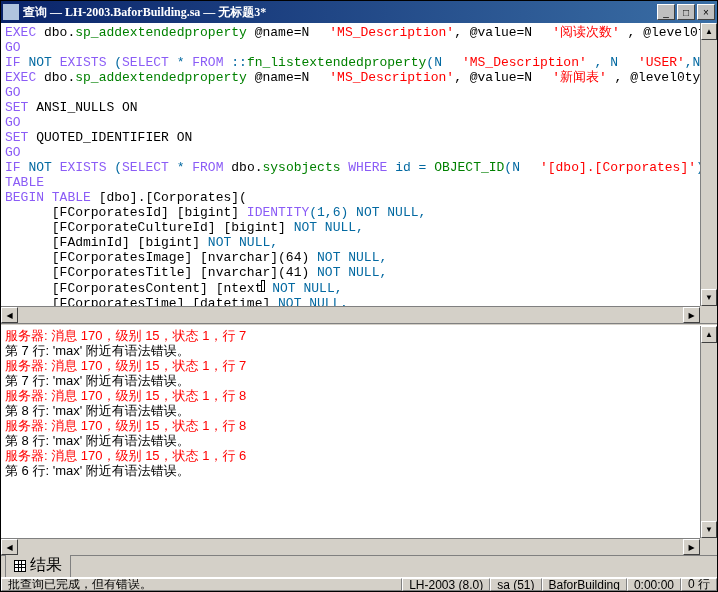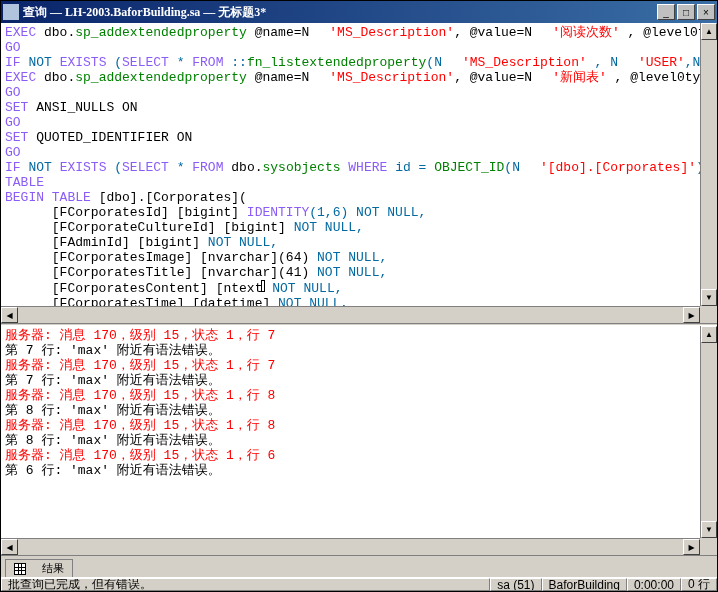--- a/index.html
+++ b/index.html
@@ -16,25 +16,25 @@
 .sb-btn { background:#d4d0c8; border:1px solid #fff; border-right-color:#404040; border-bottom-color:#404040; display:flex; align-items:center; justify-content:center; font-size:8px; color:#000; }
 .vscroll .sb-btn { width:100%; height:17px; }
 .hscroll .sb-btn { width:17px; height:100%; }
 .hscroll .track { flex:1; background:#d4d0c8; }
 .corner { position:absolute; right:0; bottom:0; width:17px; height:17px; background:#d4d0c8; }
 .sql { font-family:"NSimSun","SimSun","Courier New",monospace; font-size:13px; line-height:15px; white-space:pre; padding:2px 4px; }
 .kw { color:#8b5cf6; }
 .str { color:#ff0000;padding-left:20px; }
 .sys { color:#008000; }
 .gray { color:#0369a1; }
-.results { font-family:Liberation Mono, monospace; font-size:13px; line-height:15px; white-space:pre; padding:2px 4px; }
+.results { font-family:Liberation Sans, sans-serif; font-size:13px; line-height:15px; white-space:pre; padding:2px 4px; }
 .err { color:#ff0000; }
 .splitter { height:3px; background:#d4d0c8; border-top:1px solid #808080; border-bottom:1px solid #fff; }
 .tabbar { height:22px; background:#d4d0c8; border-top:1px solid #808080; display:flex; align-items:flex-end; padding-left:4px; }
-.tab { background:#d4d0c8; border:1px solid #808080; border-bottom:none; padding:1px 8px; font-size:11px; display:flex; align-items:center; gap:16px; }
+.tab { background:#d4d0c8; border:1px solid #808080; border-bottom:none; padding:1px 8px; font-size:16px; display:flex; align-items:center; gap:4px; }
 .tab .grid-icon { width:12px; height:12px; background:#fff; border:1px solid #000; position:relative; }
 .tab .grid-icon::before, .tab .grid-icon::after { content:""; position:absolute; background:#000; }
 .tab .grid-icon::before { left:3px; top:0; width:1px; height:100%; box-shadow:3px 0 0 #000; }
 .tab .grid-icon::after { top:3px; left:0; height:1px; width:100%; box-shadow:0 3px 0 #000; }
 .statusbar { height:14px; background:#d4d0c8; border-top:1px solid #fff; display:flex; font-size:12px; }
 .statusbar .cell { border:1px solid #808080; border-top-color:#fff; border-left-color:#fff; padding:2px 6px; display:flex; align-items:center; white-space:nowrap; overflow:hidden; }
 .statusbar .cell.flex { flex:1; }
 #pane1 { height:300px; }
 #pane2 { flex:1; }
 .cursor-box { display:inline-block; border:1px solid #000; width:4px; height:12px; vertical-align:baseline; margin:0 -1px;}
@@ -117,17 +117,18 @@
 
 <div class="tabbar">
   <div class="tab">
     <span class="grid-icon"></span>
     <span>结果</span>
   </div>
 </div>
 
 <div class="statusbar">
   <div class="cell flex">批查询已完成，但有错误。</div>
+  <div class="cell">LH-2003 (8.0)</div>
   <div class="cell">sa (51)</div>
   <div class="cell">BaforBuilding</div>
   <div class="cell">0:00:00</div>
   <div class="cell">0 行</div>
 </div>
 
 </body></html>

